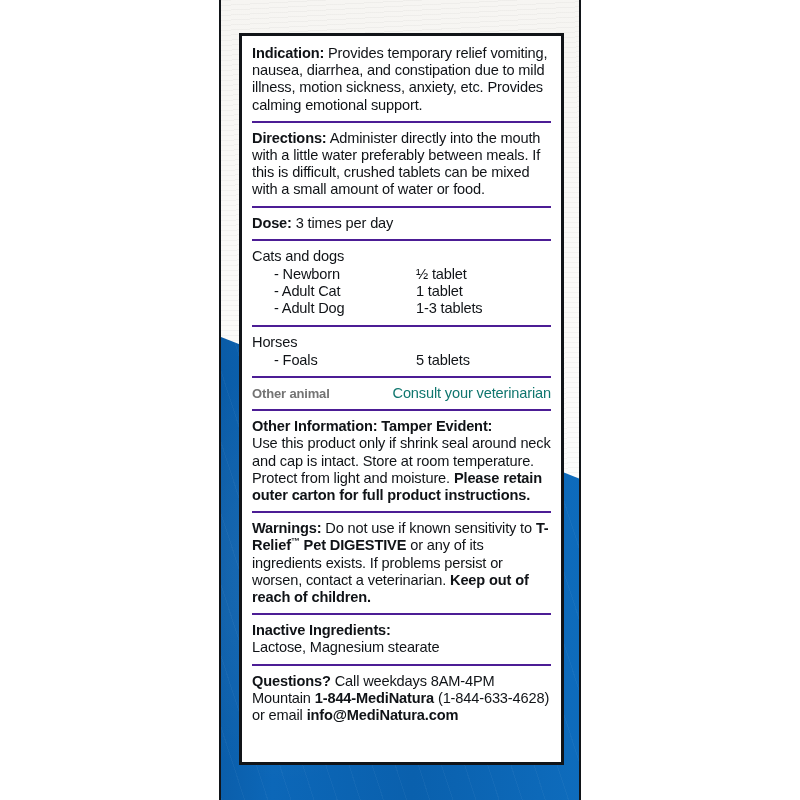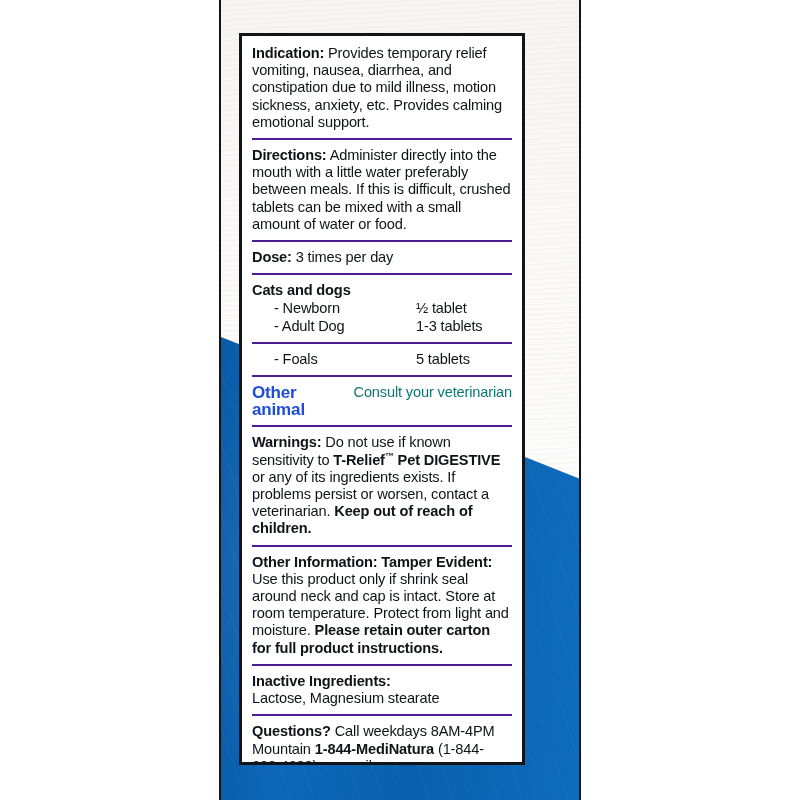--- a/index.html
+++ b/index.html
@@ -73,21 +73,21 @@
         rgba(255,255,255,0) 22px
       );
     clip-path: polygon(0% 7.4%, 100% 36.0%, 100% 100%, 0% 100%);
   }
 
   
   #facts-box {
     position: absolute;
     left: 18px;          
     top: 33px;
-    width: 286px;        
+    width: 325px;        
     height: 732px;
     box-sizing: border-box;
     background: #ffffff;
     border: 3px solid #111418;
     padding: 0 10px;
     overflow: hidden;
   }
 
   
   .section {
@@ -114,21 +114,21 @@
     font-size: 9px;
     vertical-align: super;
     line-height: 0;
     font-weight: bold;
   }
 
   
   .group-title {
     font-size: 14.6px;
     line-height: 17.2px;
-    font-weight: bold;
+    font-weight: normal;
     color: #101317;
     letter-spacing: -0.15px;
     margin: 0 0 1px 0;
   }
   .dose-table {
     width: 100%;
     border-collapse: collapse;
   }
   .dose-table td {
     font-size: 14.6px;
@@ -146,24 +146,24 @@
   }
   .dose-table td.amount {
     white-space: nowrap;
   }
 
   .inline-row {
     display: flex;
   }
   .inline-row .label-cell {
     width: 142px;
-    font-size: 17px;
+    font-size: 13px;
     line-height: 17.2px;
     font-weight: bold;
-    color: #1d4ed8;
+    color: #737373;
     letter-spacing: -0.15px;
   }
   .inline-row .value-cell {
     font-size: 14.6px;
     line-height: 17.2px;
     color: #0f766e;
     letter-spacing: -0.15px;
     white-space: nowrap;
   }
 </style>
@@ -191,51 +191,56 @@
 
     <div class="section">
       <p class="group-title">Cats and dogs</p>
       <table class="dose-table">
         <tbody>
           <tr>
             <td class="animal">- Newborn</td>
             <td class="amount">½ tablet</td>
           </tr>
           <tr>
+            <td class="animal">- Adult Cat</td>
+            <td class="amount">1 tablet</td>
+          </tr>
+          <tr>
             <td class="animal">- Adult Dog</td>
             <td class="amount">1-3 tablets</td>
           </tr>
         </tbody>
       </table>
     </div>
 
     <div class="section">
+      <p class="group-title">Horses</p>
       <table class="dose-table">
         <tbody>
           <tr>
             <td class="animal">- Foals</td>
             <td class="amount">5 tablets</td>
           </tr>
         </tbody>
       </table>
     </div>
 
     <div class="section">
       <div class="inline-row">
         <div class="label-cell">Other animal</div>
         <div class="value-cell">Consult your veterinarian</div>
       </div>
     </div>
 
     <div class="section">
+      <p class="para"><b>Other Information: Tamper Evident:</b><br><span>Use this product only if shrink seal around neck and cap is intact. Store at room temperature. Protect from light and moisture. </span><b>Please retain outer carton for full product instructions.</b></p>
+    </div>
+
+    <div class="section">
       <p class="para"><b>Warnings:</b><span> Do not use if known sensitivity to </span><b>T-Relief</b><span class="tm">™</span><b> Pet DIGESTIVE</b><span> or any of its ingredients exists. If problems persist or worsen, contact a veterinarian. </span><b>Keep out of reach of children.</b></p>
-    </div>
-
-    <div class="section">
-      <p class="para"><b>Other Information: Tamper Evident:</b><br><span>Use this product only if shrink seal around neck and cap is intact. Store at room temperature. Protect from light and moisture. </span><b>Please retain outer carton for full product instructions.</b></p>
     </div>
 
     <div class="section">
       <p class="para"><b>Inactive Ingredients:</b><br><span>Lactose, Magnesium stearate</span></p>
     </div>
 
     <div class="section">
       <p class="para"><b>Questions?</b><span> Call weekdays 8AM-4PM Mountain </span><b>1-844-MediNatura</b><span> (1-844-633-4628) or email </span><b>info@MediNatura.com</b></p>
     </div>
 

